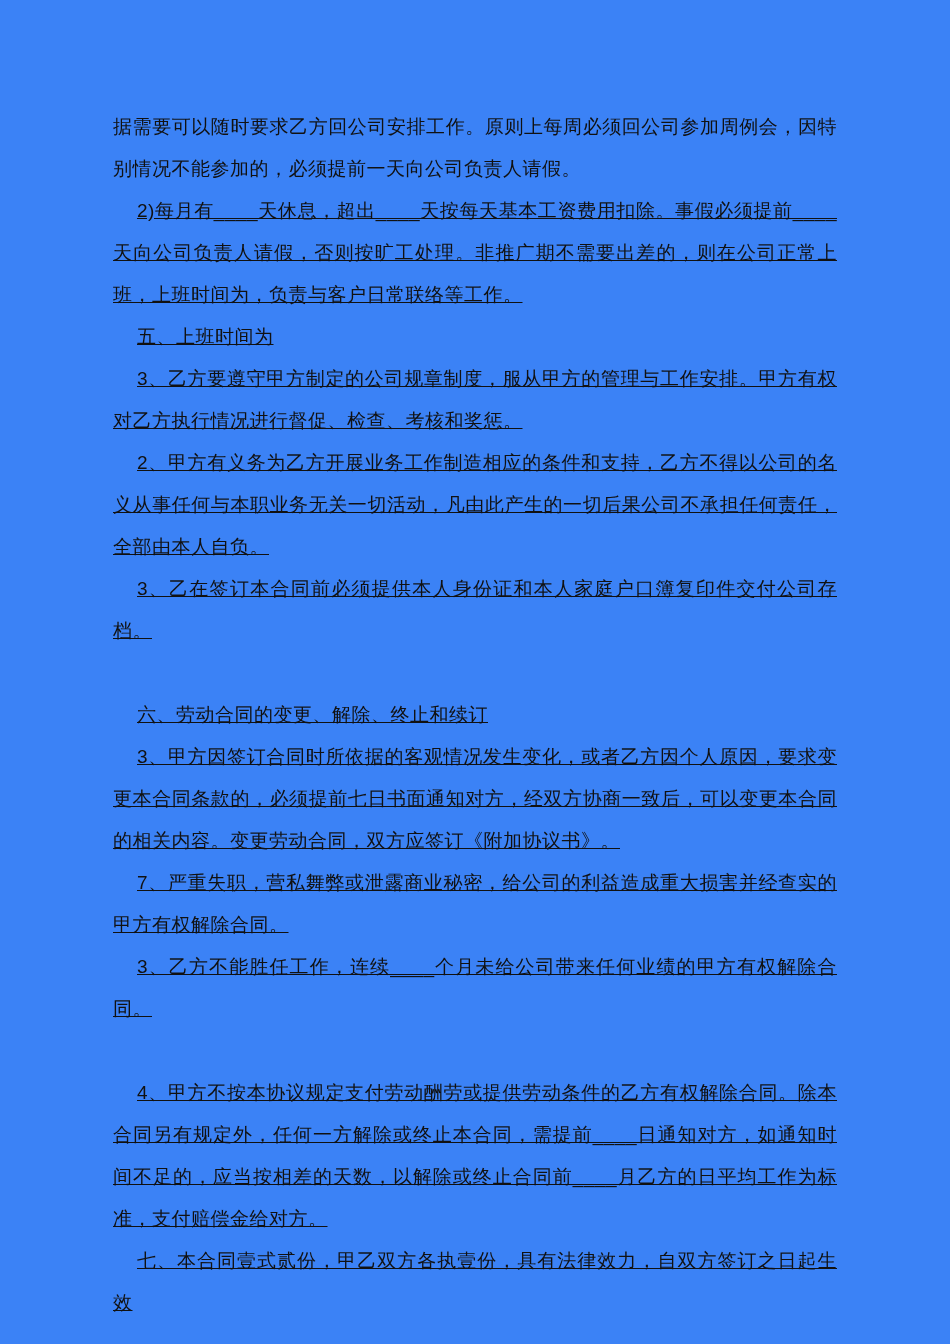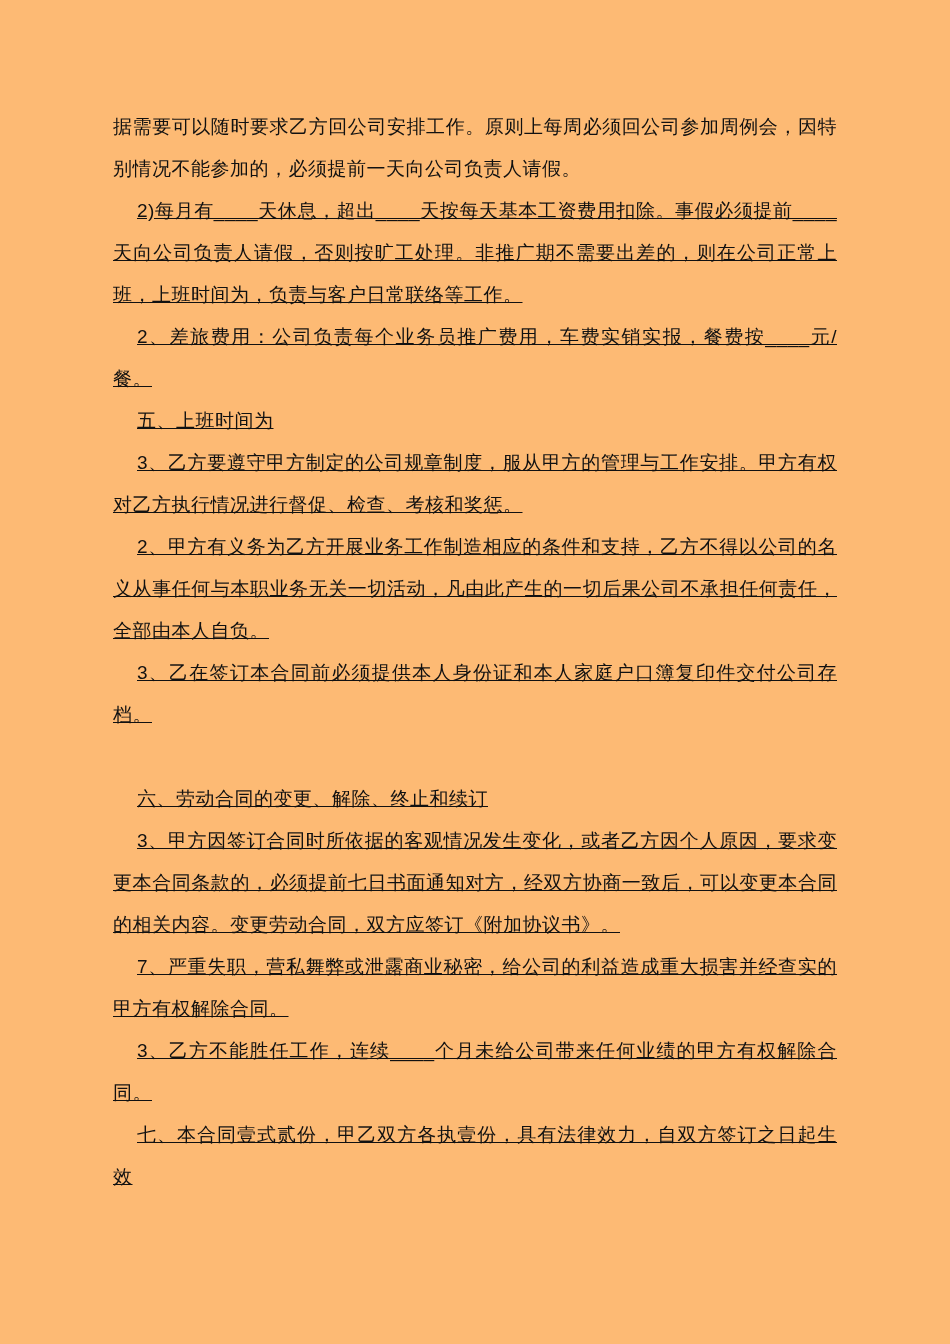--- a/index.html
+++ b/index.html
@@ -9,21 +9,21 @@
   }
   body {
     width: 950px;
     height: 1344px;
     overflow: hidden;
   }
   .page {
     box-sizing: border-box;
     width: 950px;
     height: 1344px;
-    background: #fdba74;
+    background: #3b82f6;
     color: #111111;
     padding: 106px 113px 30px 113px;
     font-family: "Liberation Sans", "DejaVu Sans", sans-serif;
     font-size: 19px;
     line-height: 42px;
   }
   .doc-body {
     width: 100%;
   }
   .para {
@@ -41,24 +41,24 @@
     margin-top: 42px;
   }
 </style>
 </head>
 <body>
 
 <div class="page">
   <div class="doc-body" id="doc-body">
       <p class="para">据需要可以随时要求乙方回公司安排工作。原则上每周必须回公司参加周例会，因特别情况不能参加的，必须提前一天向公司负责人请假。</p>
       <p class="para indent">2)每月有____天休息，超出____天按每天基本工资费用扣除。事假必须提前____天向公司负责人请假，否则按旷工处理。非推广期不需要出差的，则在公司正常上班，上班时间为，负责与客户日常联络等工作。</p>
-      <p class="para indent">2、差旅费用：公司负责每个业务员推广费用，车费实销实报，餐费按____元/餐。</p>
       <p class="para indent">五、上班时间为</p>
       <p class="para indent">3、乙方要遵守甲方制定的公司规章制度，服从甲方的管理与工作安排。甲方有权对乙方执行情况进行督促、检查、考核和奖惩。</p>
       <p class="para indent">2、甲方有义务为乙方开展业务工作制造相应的条件和支持，乙方不得以公司的名义从事任何与本职业务无关一切活动，凡由此产生的一切后果公司不承担任何责任，全部由本人自负。</p>
       <p class="para indent">3、乙在签订本合同前必须提供本人身份证和本人家庭户口簿复印件交付公司存档。</p>
       <p class="para indent gap">六、劳动合同的变更、解除、终止和续订</p>
       <p class="para indent">3、甲方因签订合同时所依据的客观情况发生变化，或者乙方因个人原因，要求变更本合同条款的，必须提前七日书面通知对方，经双方协商一致后，可以变更本合同的相关内容。变更劳动合同，双方应签订《附加协议书》。</p>
       <p class="para indent">7、严重失职，营私舞弊或泄露商业秘密，给公司的利益造成重大损害并经查实的甲方有权解除合同。</p>
       <p class="para indent">3、乙方不能胜任工作，连续____个月未给公司带来任何业绩的甲方有权解除合同。</p>
+      <p class="para indent gap">4、甲方不按本协议规定支付劳动酬劳或提供劳动条件的乙方有权解除合同。除本合同另有规定外，任何一方解除或终止本合同，需提前____日通知对方，如通知时间不足的，应当按相差的天数，以解除或终止合同前____月乙方的日平均工作为标准，支付赔偿金给对方。</p>
       <p class="para indent">七、本合同壹式贰份，甲乙双方各执壹份，具有法律效力，自双方签订之日起生效</p>
     </div>
 </div>
 
 </body></html>

